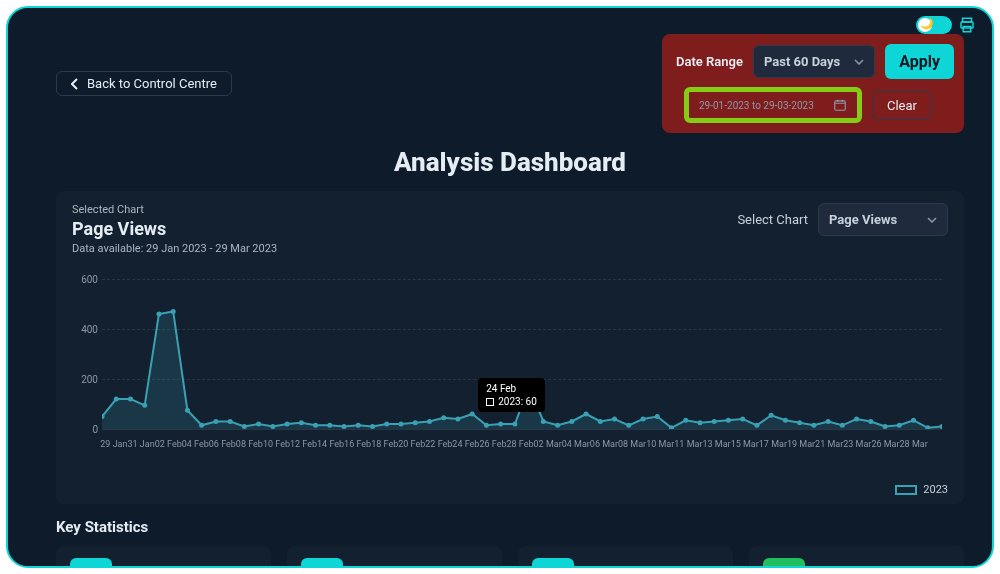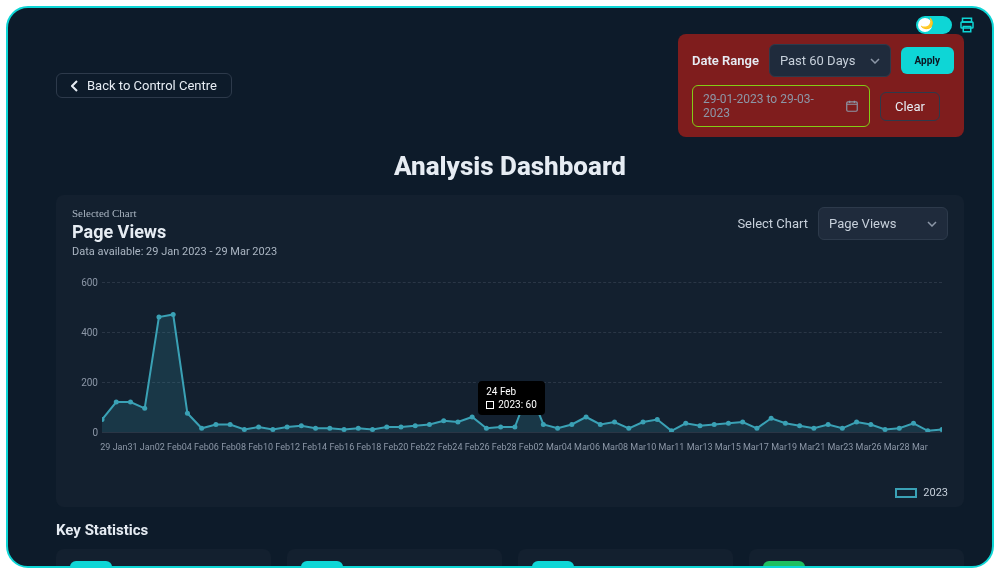--- a/index.html
+++ b/index.html
@@ -42,47 +42,47 @@
 
 .range-box {
   background:#7f1d1d; border-radius:8px; padding:10px 10px 10px 14px;
   display:flex; flex-direction:column; gap:8px;
 }
 .range-top { display:flex; align-items:center; gap:10px; }
 .range-label { font-size:13px; font-weight:600; }
 .select-pill {
   background:#1f2b3c; border:1px solid #2d3a4b; border-radius:6px;
   padding:8px 10px; display:flex; align-items:center; justify-content:space-between;
-  color:#c7d0db; font-size:13px; min-width:118px;
+  color:#c7d0db; font-size:13px; min-width:118px;font-weight:bold;
 }
 .chev { margin-left:14px; }
 .btn-apply {
-  background:#0ed6d6; color:#0b1622; font-weight:700; font-size:10px;
+  background:#0ed6d6; color:#0b1622; font-weight:700; font-size:16px;
   border-radius:6px; padding:8px 14px;
 }
 .range-bottom { display:flex; align-items:center; gap:10px; }
 .date-input {
-  border:1px solid #84cc16; border-radius:6px; padding:6px 10px;
-  display:flex; align-items:center; gap:12px; color:#8c97a7; font-size:12px;
-  width:178px; justify-content:space-between;
+  border:5px solid #84cc16; border-radius:6px; padding:6px 10px;
+  display:flex; align-items:center; gap:12px; color:#8c97a7; font-size:10px;
+  width:178px; justify-content:space-between;margin-left:8px;
 }
 .btn-clear {
   border:1px solid #2d3a4b; border-radius:6px; padding:6px 14px;
   color:#e6ecf3; font-size:13px;
 }
 
 .title-row { display:flex; align-items:center; gap:18px; margin-top:14px;flex-direction:column; }
 .page-title { font-size:26px; font-weight:800; }
 
 .chart-card {
   background:#13202f; border-radius:8px; margin-top:14px;
   padding:12px 16px 8px 16px;
 }
 .chart-head { display:flex; align-items:flex-start; justify-content:space-between; }
-.chart-meta-small { font-size:11px; color:#aab5c2;font-family:Liberation Serif, serif; }
+.chart-meta-small { font-size:11px; color:#aab5c2; }
 .chart-name { font-size:18px; font-weight:700; margin-top:2px; }
 .chart-sub { font-size:11px; color:#aab5c2; margin-top:3px; }
 .chart-select { display:flex; align-items:center; gap:10px; }
 .chart-select-label { font-size:13px; color:#c7d0db; }
 
 .plot-wrap { position:relative; height:200px; margin-top:24px; }
 .y-axis { position:absolute; left:0; top:0; width:26px; height:150px; }
 .y-tick { position:absolute; right:0; font-size:10px; color:#8c97a7; transform:translateY(-50%); }
 .grid { position:absolute; left:30px; right:6px; top:0; height:150px; }
 .grid-line { position:absolute; left:0; right:0; border-top:1px dashed #2a3646; }

